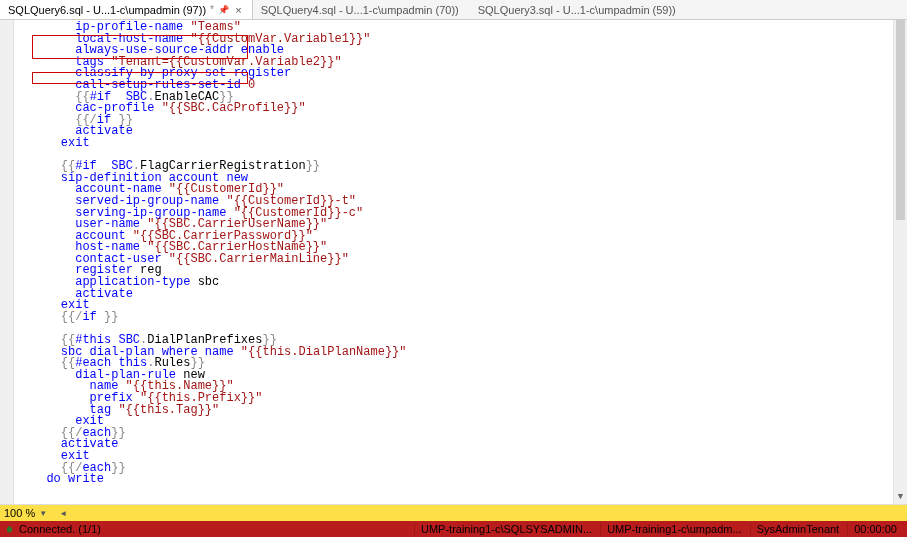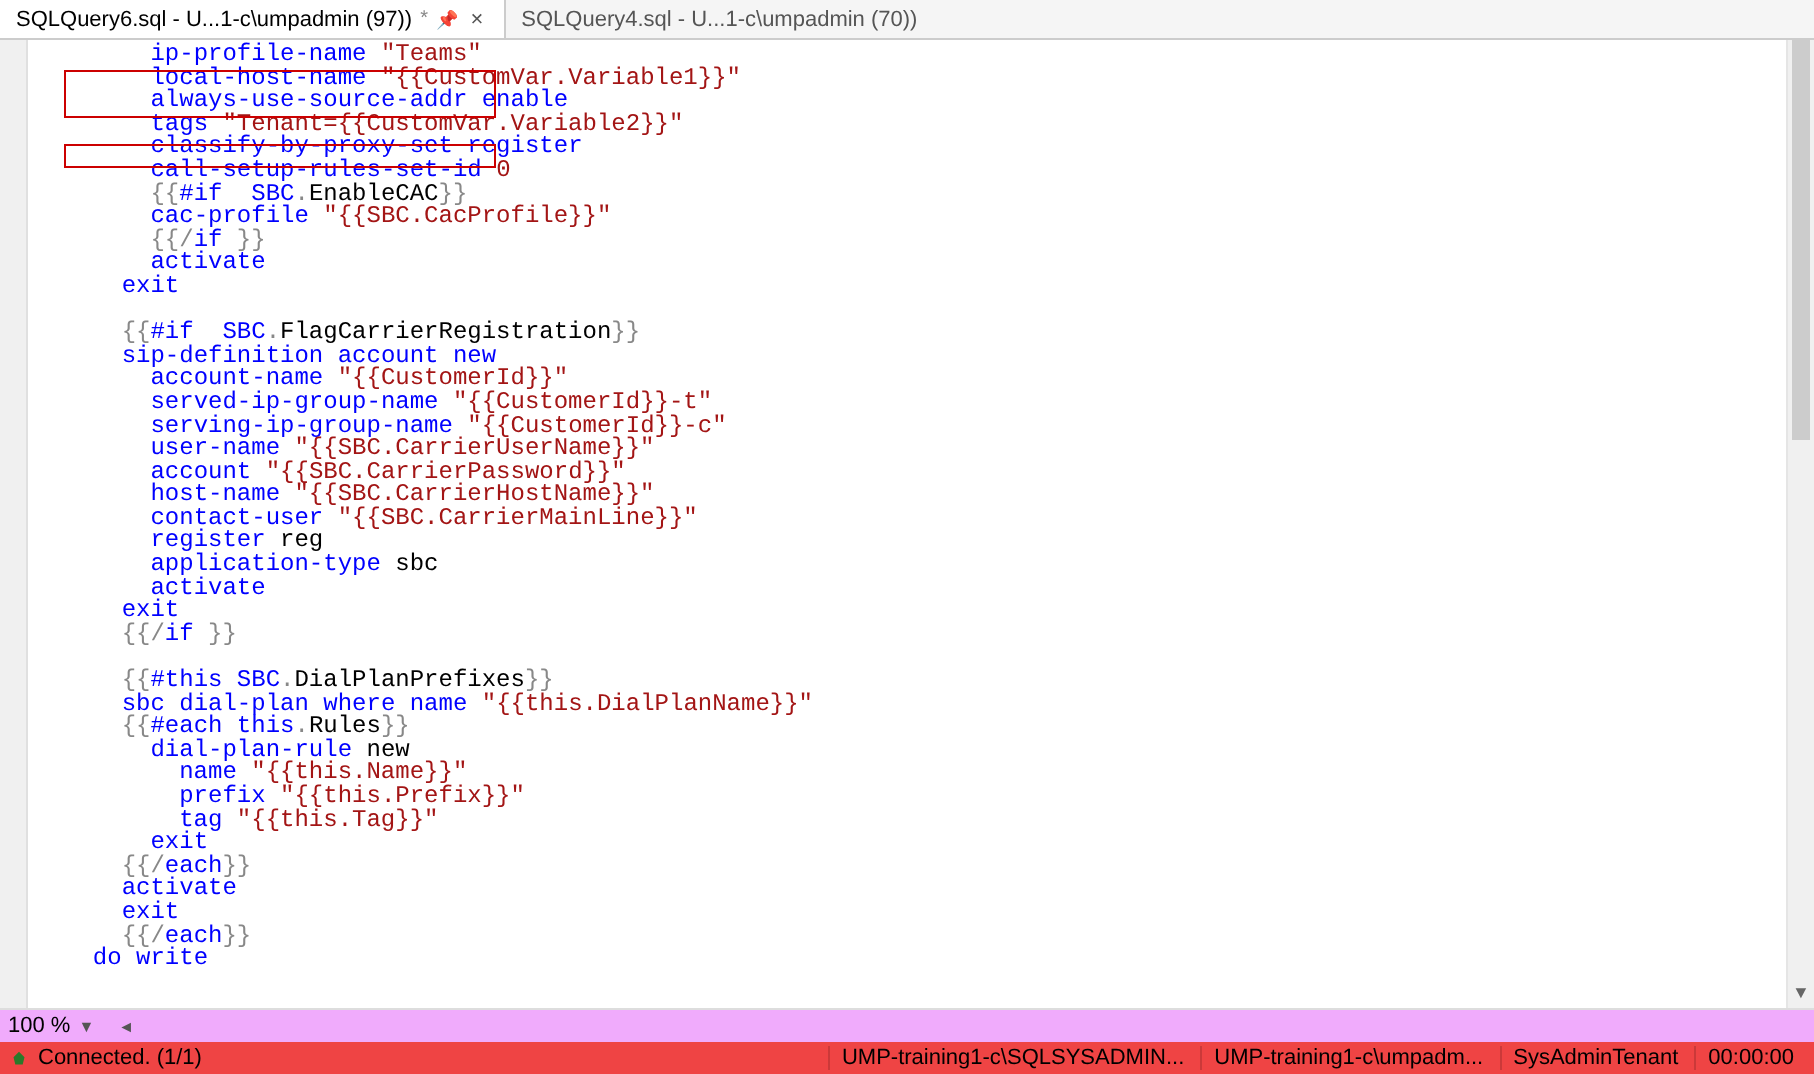--- a/index.html
+++ b/index.html
@@ -20,41 +20,44 @@
   .scrollbar-v .arrow { position: absolute; left: 0; right: 0; height: 14px; text-align: center; font-size: 9px; color: #666; line-height: 14px; }
   .scrollbar-v .arrow.up { top: 0; }
   .scrollbar-v .arrow.down { bottom: 0; }
   
   .hl-box { position: absolute; border: 1px solid #c00; pointer-events: none; }
   
   .tok-kw { color: #0000ff; }
   .tok-str { color: #a31515; }
   .tok-gray { color: #888; }
   
-  .zoom-bar { height: 17px; background: #f0abfc; border-top: 1px solid #ddd; display: flex; align-items: center; font-family: 'Segoe UI', sans-serif; font-size: 11px; padding: 0 4px; gap: 2px; }
+  .zoom-bar { height: 17px; background: #fde047; border-top: 1px solid #ddd; display: flex; align-items: center; font-family: 'Segoe UI', sans-serif; font-size: 11px; padding: 0 4px; gap: 2px; }
   .zoom-arrow { font-size: 8px; color: #555; padding: 0 2px; }
   
-  .status-bar { height: 16px; background: #ef4444; display: flex; align-items: center; font-family: 'Segoe UI', sans-serif; font-size: 11px; color: #000; padding: 0 4px; }
+  .status-bar { height: 16px; background: #b91c1c; display: flex; align-items: center; font-family: 'Segoe UI', sans-serif; font-size: 11px; color: #000; padding: 0 4px; }
   .status-left { display: flex; align-items: center; gap: 4px; }
   .status-right { margin-left: auto; display: flex; gap: 2px; }
   .status-cell { padding: 0 6px; border-left: 1px solid rgba(0,0,0,0.15); }
   .plug-icon { width: 11px; height: 11px; display: inline-block; }
 </style>
 </head>
 <body>
 
 <div class="tab-bar">
   <div class="tab active">
     <span>SQLQuery6.sql - U...1-c\umpadmin (97))</span>
     <span class="unsaved">*</span>
     <span class="pin">📌</span>
     <span class="close">×</span>
   </div>
   <div class="tab">
     <span>SQLQuery4.sql - U...1-c\umpadmin (70))</span>
+  </div>
+  <div class="tab">
+    <span>SQLQuery3.sql - U...1-c\umpadmin (59))</span>
   </div>
 </div>
 
 <div class="editor-wrap">
   <div class="gutter"></div>
   <div class="code-area" id="code-area">      <span class="tok-kw">ip-profile-name</span><span class="tok-str"> "Teams"</span>
       <span class="tok-kw">local-host-name</span><span class="tok-str"> "{{CustomVar.Variable1}}"</span>
       <span class="tok-kw">always-use-source-addr enable</span>
       <span class="tok-kw">tags</span><span class="tok-str"> "Tenant={{CustomVar.Variable2}}"</span>
       <span class="tok-kw">classify-by-proxy-set</span> <span class="tok-kw">register</span>

